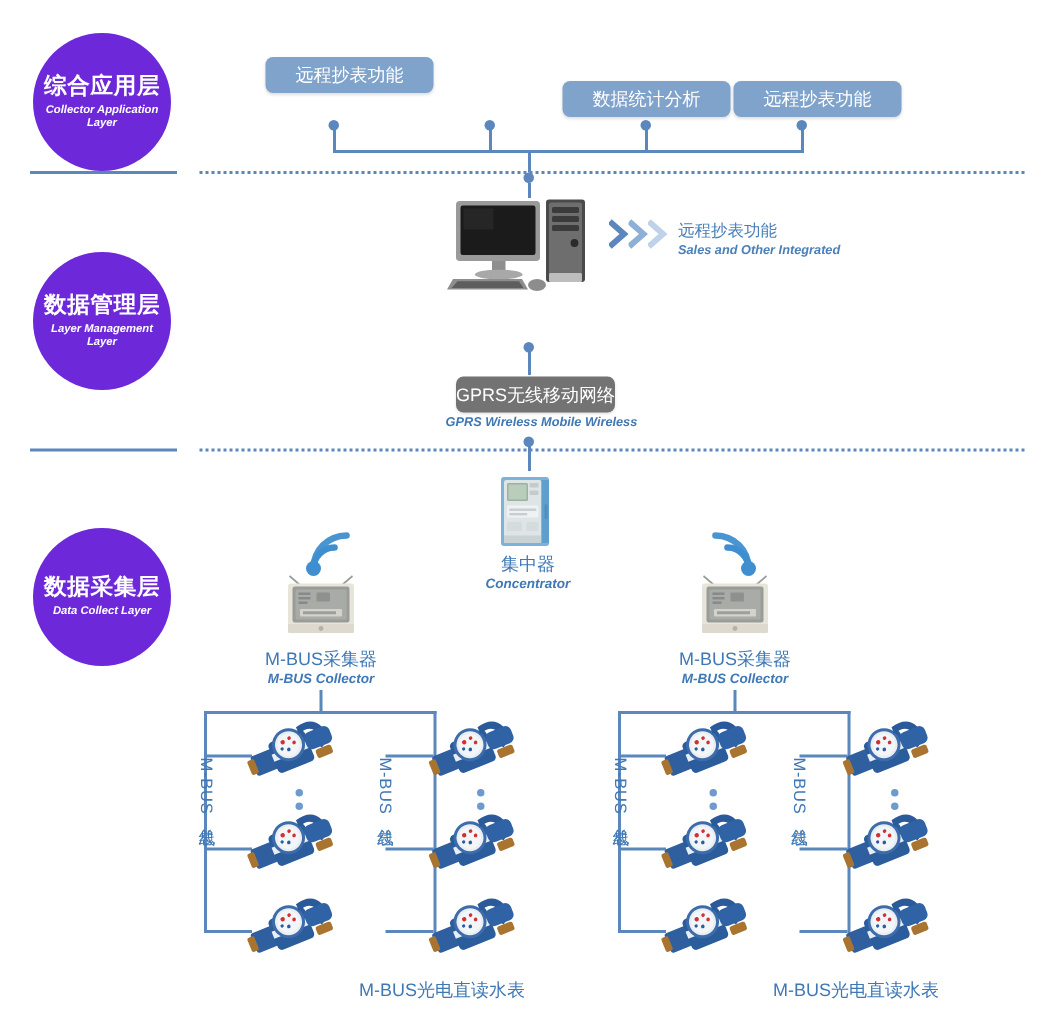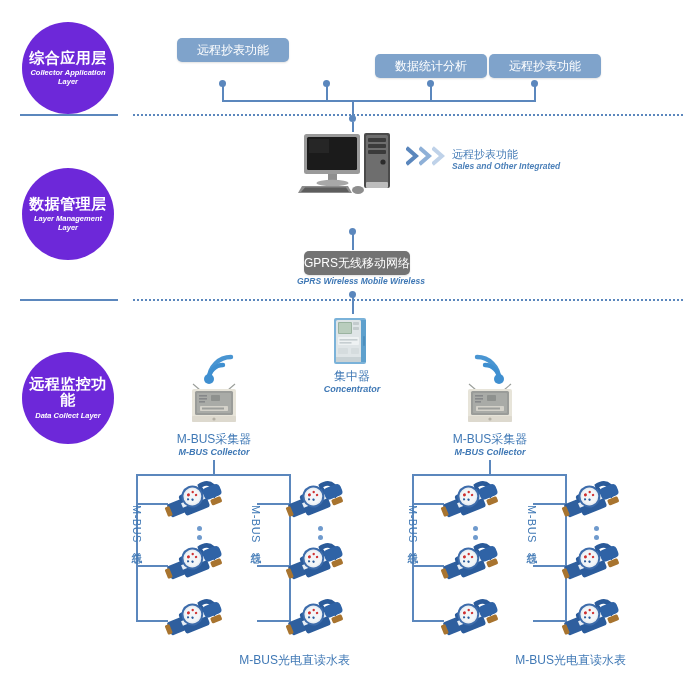--- a/index.html
+++ b/index.html
@@ -93,21 +93,21 @@
 
   <div class="layer-circle" style="left:22px;top:168px;">
     <div class="layer-cn">数据管理层</div>
     <div class="layer-en">
       <span>Layer Management</span><br>
       <span>Layer</span>
     </div>
   </div>
 
   <div class="layer-circle" style="left:22px;top:352px;">
-    <div class="layer-cn">远程监控功能</div>
+    <div class="layer-cn">数据采集层</div>
     <div class="layer-en">
       <span>Data Collect Layer</span>
     </div>
   </div>
 
   <div class="div-solid" style="left:20px;top:114px;width:98px;"></div>
   <div class="div-dotted" style="left:133px;top:114px;width:550px;"></div>
 
   <div class="div-solid" style="left:20px;top:299px;width:98px;"></div>
   <div class="div-dotted" style="left:133px;top:299px;width:550px;"></div>

